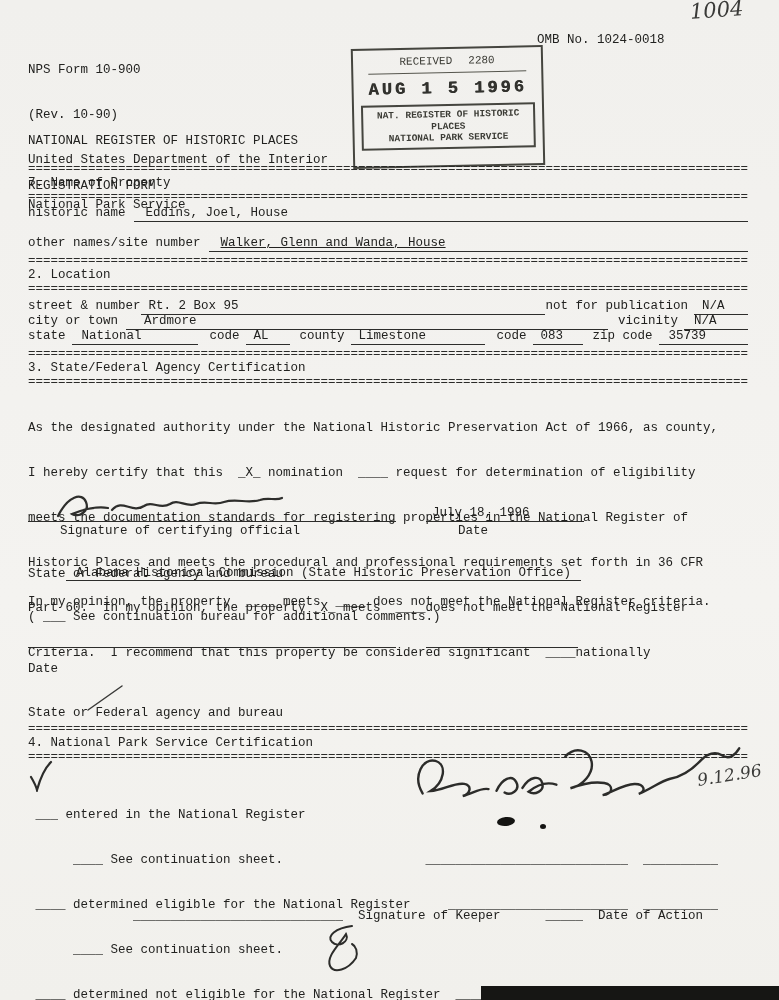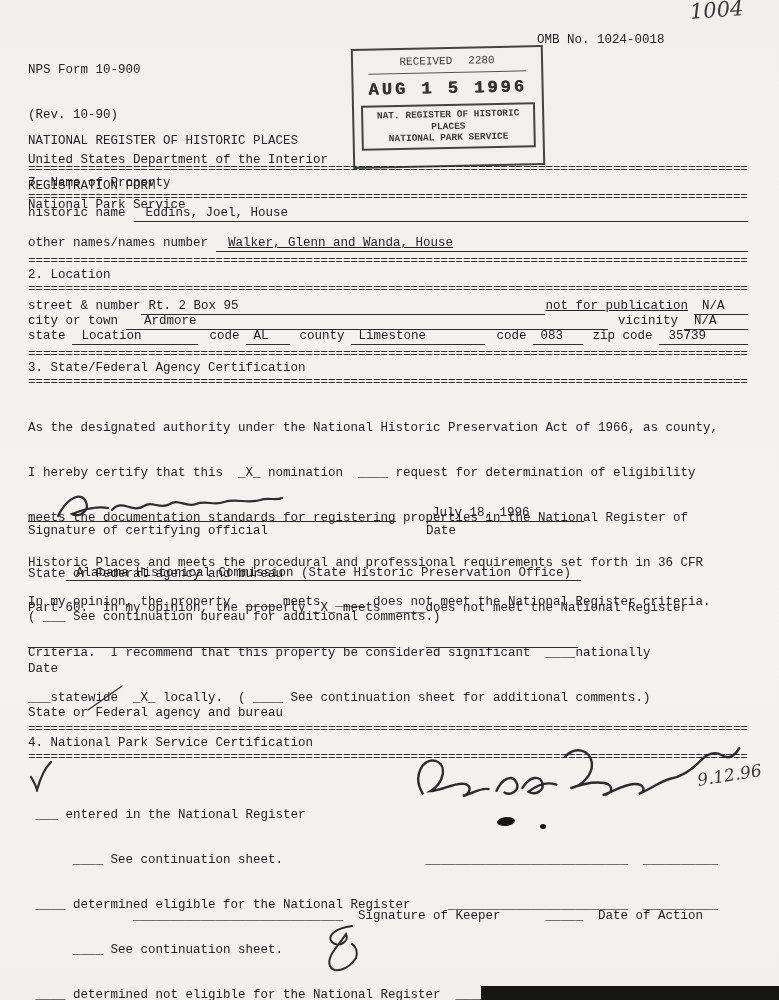--- a/index.html
+++ b/index.html
@@ -66,45 +66,45 @@
   <div class="divider" style="top:162px;">================================================================================================</div>
   <div class="pre" style="top:176px;">7. Name of Property</div>
   <div class="divider" style="top:190px;">================================================================================================</div>
 
   <div class="fline" style="top:206px;">
     <span class="lbl">historic name</span>
     <span class="u grow" style="margin-left:8px; padding-left:12px;">Eddins, Joel, House</span>
   </div>
 
   <div class="fline" style="top:236px;">
-    <span class="lbl">other names/names number</span>
+    <span class="lbl">other names/site number</span>
     <span class="u grow" style="margin-left:8px; padding-left:12px;text-decoration:underline;">Walker, Glenn and Wanda, House</span>
   </div>
 
   <div class="divider" style="top:254px;">================================================================================================</div>
   <div class="pre" style="top:268px;">2. Location</div>
   <div class="divider" style="top:282px;">================================================================================================</div>
 
   <div class="fline" style="top:299px;">
     <span class="lbl">street &amp; number</span>
     <span class="u grow" style="margin-left:0; padding-left:8px;">Rt. 2 Box 95</span>
-    <span class="lbl" style="margin-left:0;text-decoration:underline;">not for publication</span>
+    <span class="lbl" style="margin-left:0;">not for publication</span>
     <span class="u" style="margin-left:6px; width:46px; padding-left:8px;">N/A</span>
   </div>
 
   <div class="fline" style="top:314px;">
     <span class="lbl">city or town</span>
     <span class="u grow" style="margin-left:8px; padding-left:18px;">Ardmore</span>
     <span class="lbl" style="margin-left:10px;">vicinity</span>
     <span class="u" style="margin-left:6px; width:54px; padding-left:10px;">N/A</span>
   </div>
 
   <div class="fline" style="top:329px;">
     <span class="lbl">state</span>
-    <span class="u" style="margin-left:6px; width:116px; padding-left:10px;">Location</span>
+    <span class="u" style="margin-left:6px; width:116px; padding-left:10px;">National</span>
     <span class="lbl" style="margin-left:12px;">code</span>
     <span class="u" style="margin-left:6px; width:36px; padding-left:8px;font-family:Liberation Mono, monospace;">AL</span>
     <span class="lbl" style="margin-left:10px;">county</span>
     <span class="u" style="margin-left:6px; width:126px; padding-left:8px;">Limestone</span>
     <span class="lbl" style="margin-left:12px;">code</span>
     <span class="u" style="margin-left:6px; width:42px; padding-left:8px;">083</span>
     <span class="lbl" style="margin-left:10px;">zip code</span>
     <span class="u grow" style="margin-left:6px; padding-left:10px;">35739</span>
   </div>
 
@@ -112,33 +112,32 @@
   <div class="pre" style="top:361px;">3. State/Federal Agency Certification</div>
   <div class="divider" style="top:375px;">================================================================================================</div>
 
   <div class="tblock" style="top:391px;">
     <div>As the designated authority under the National Historic Preservation Act of 1966, as county,</div>
     <div>I hereby certify that this  _X_ nomination  ____ request for determination of eligibility</div>
     <div>meets the documentation standards for registering properties in the National Register of</div>
     <div>Historic Places and meets the procedural and professional requirements set forth in 36 CFR</div>
     <div>Part 60.  In my opinion, the property _X_ meets  ____does not meet the National Register</div>
     <div>Criteria.  I recommend that this property be considered significant  ____nationally</div>
-    <div>___statewide  _X_ locally.  ( ____ See continuation sheet for additional comments.)</div>
   </div>
 
   <svg class="sig-svg" style="left:52px; top:488px;" width="235" height="38" viewBox="0 0 235 38">
     <path d="M6 28 C16 8 30 4 34 14 C38 24 26 30 20 26 C30 22 44 18 56 20 M60 22 C70 10 80 26 92 18 C100 12 108 22 118 16 C126 10 134 20 144 16 C154 12 162 18 172 14 C184 10 196 16 208 12 C216 9 224 13 230 10" fill="none" stroke="#2e2e2c" stroke-width="2.2" stroke-linecap="round"></path>
   </svg>
 
   <div class="fline" style="top:506px;">
     <span class="u" style="width:368px;"></span>
     <span style="width:30px;"></span>
     <span class="u" style="width:152px; padding-left:6px;">July 18, 1996</span>
   </div>
-  <div class="fline" style="top:524px;">
+  <div class="fline" style="top:524px;margin-left:32px;">
     <span style="width:398px; white-space:pre;">Signature of certifying official</span>
     <span>Date</span>
   </div>
 
   <div class="pre" style="top:551px; left:36px;">
     <span class="u" style="padding:0 10px;">Alabama Historical Commission (State Historic Preservation Office)</span>
   </div>
   <div class="pre" style="top:567px;">State or Federal agency and bureau</div>
 
   <div class="pre" style="top:595px;">In my opinion, the property  ____ meets  ____ does not meet the National Register criteria.</div>

